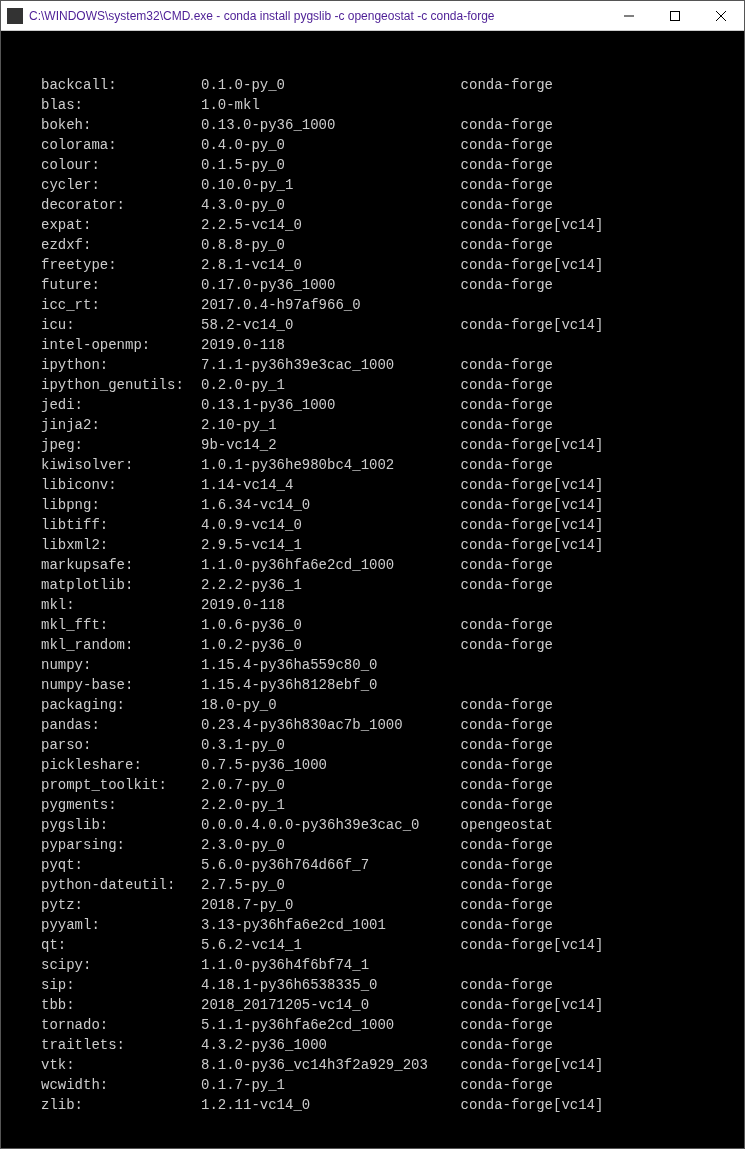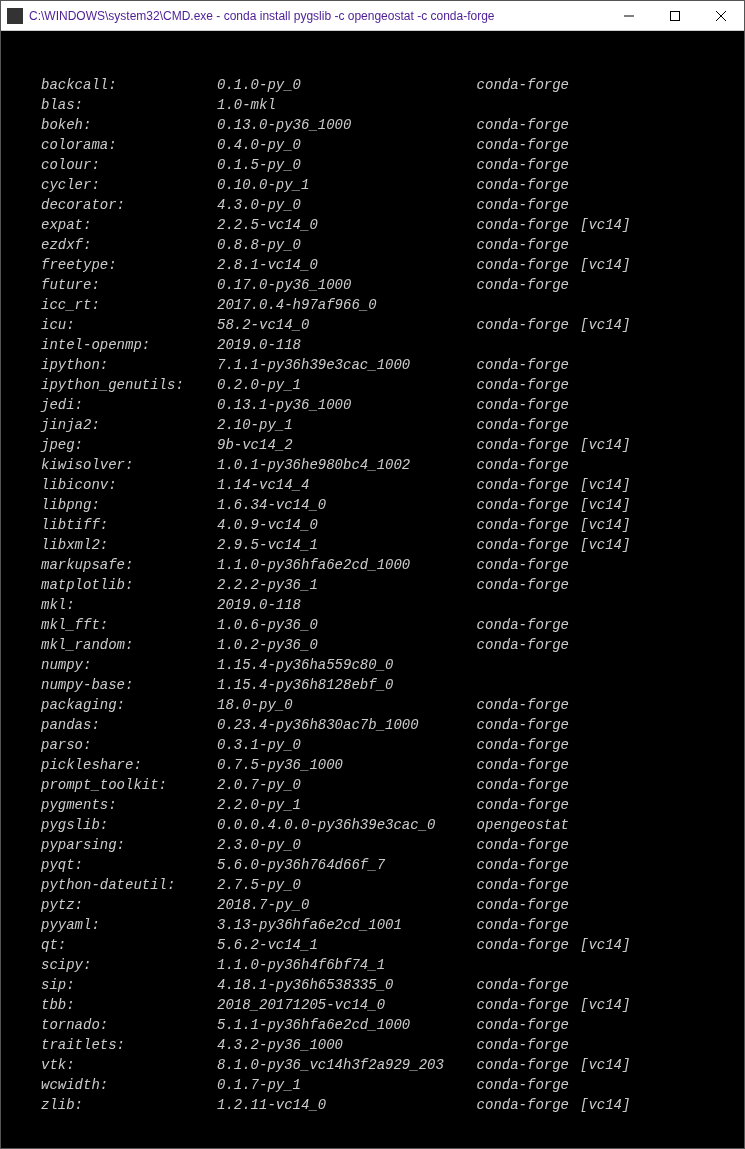--- a/index.html
+++ b/index.html
@@ -52,26 +52,26 @@
     .terminal {
       background: #000;
       color: #ccc;
       font-size: 14px;
       line-height: 20px;
       padding: 4px 8px;
       white-space: pre;
       font-family: Consolas, 'Courier New', monospace;
       letter-spacing: 0;
     }
-    .pkg-row { display: flex; font-style: italic; }
+    .pkg-row { display: flex; }
     .col-indent { width: 32px; }
     .col-name { width: 160px; }
-    .col-version { width: 248px; margin-left: 16px; }
+    .col-version { width: 248px; }
     .col-channel { width: 104px; text-align: right; }
-    .col-extra { flex: 1; margin-left: 11px; }
+    .col-extra { flex: 1; }
   </style>
 </head>
 <body>
 
 <div class="title-bar">
   <span class="title-icon"></span>
   <span class="title-text">C:\WINDOWS\system32\CMD.exe - conda  install pygslib -c opengeostat -c conda-forge</span>
   <div class="window-controls">
     <div class="win-btn">
       <svg viewBox="0 0 10 10">

